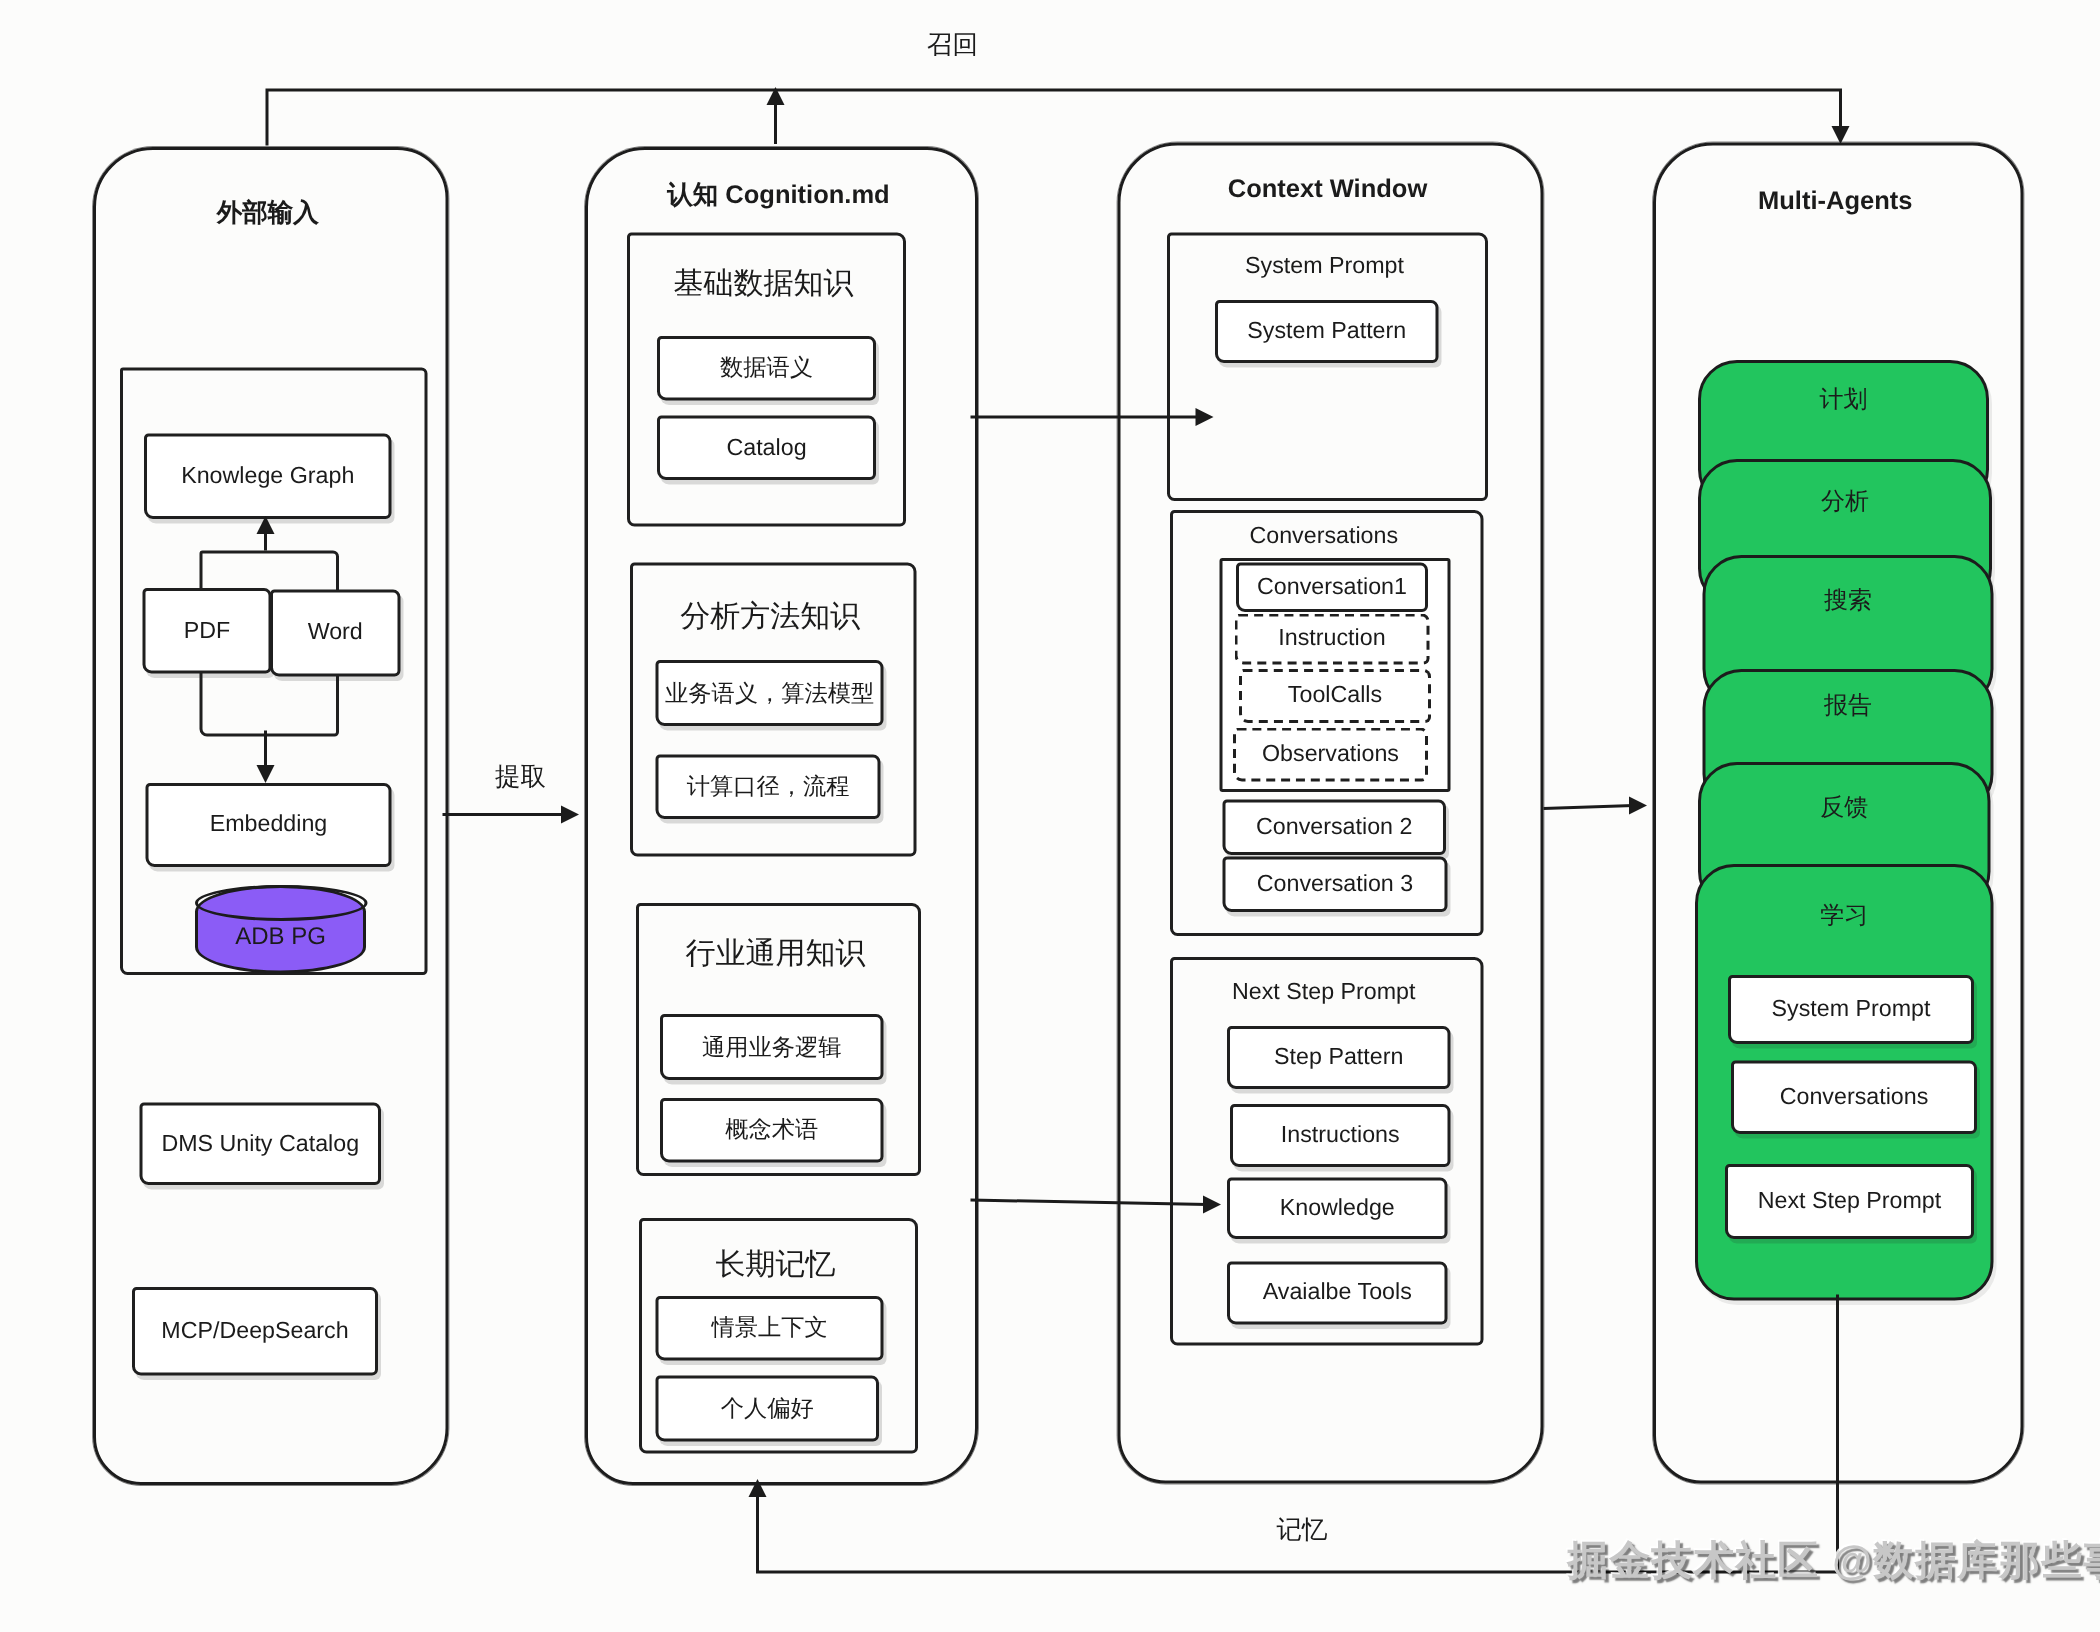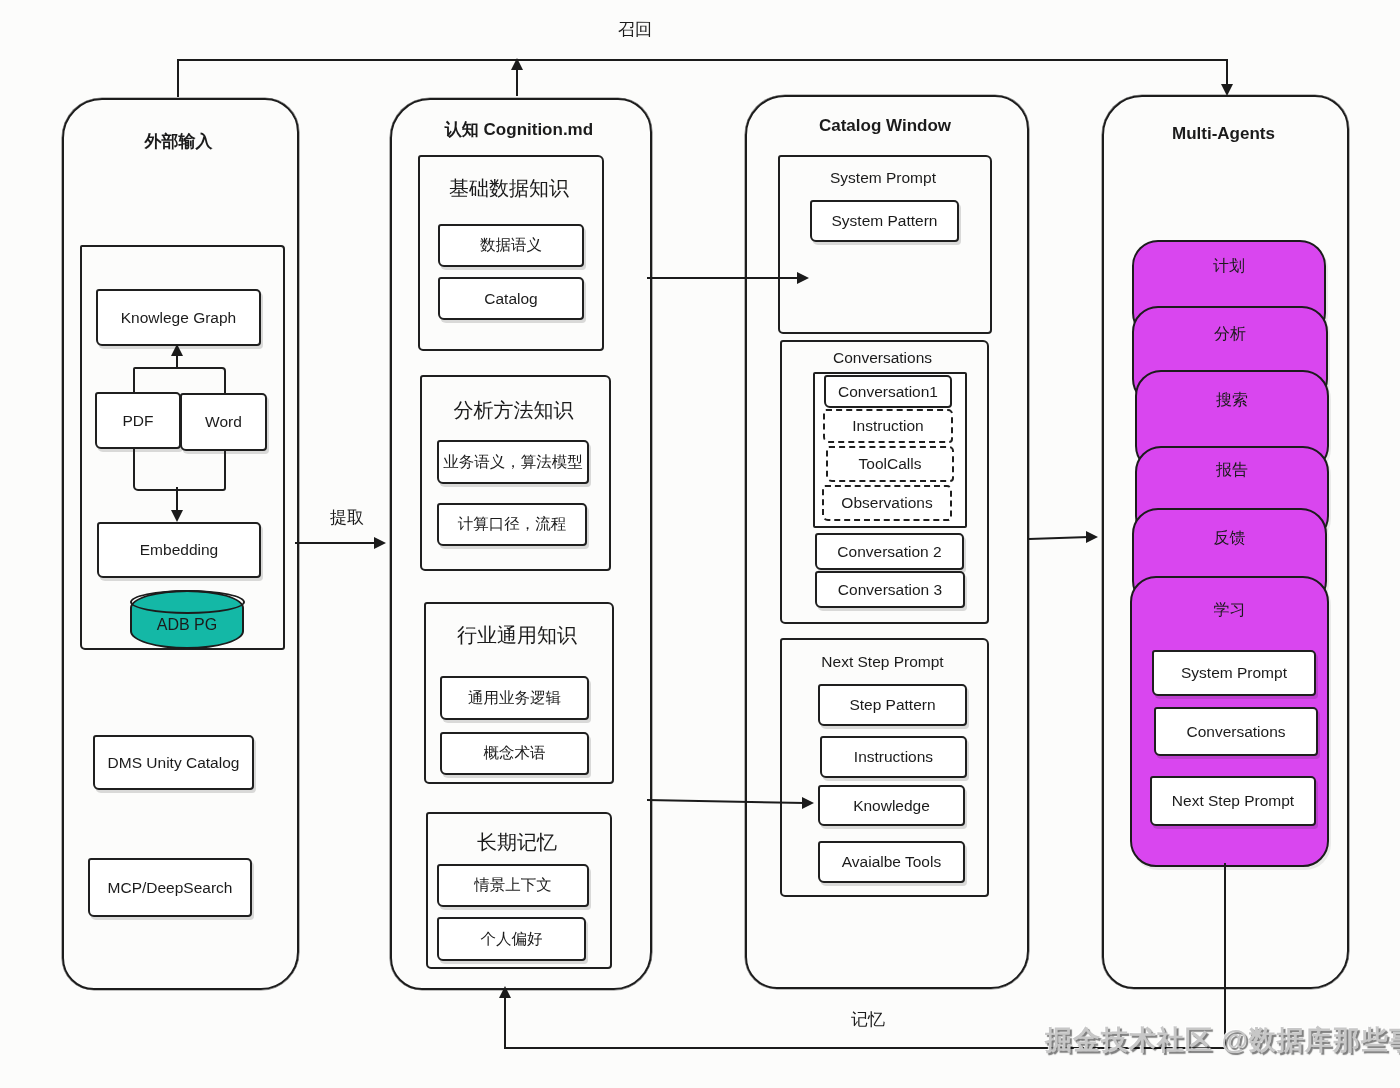--- a/index.html
+++ b/index.html
@@ -37,29 +37,29 @@
   .plain{
     position:absolute;border:2px solid #1f1f1f;background:transparent;
     border-radius:2px 4px 3px 5px;
   }
   .wrapbox{
     position:absolute;border:2px solid #1f1f1f;background:#ffffff;
     border-radius:2px;
   }
   
   .agent{
-    position:absolute;border:2.2px solid #1c1c1c;background:#d946ef;
+    position:absolute;border:2.2px solid #1c1c1c;background:#22c55e;
     border-radius:26px;box-shadow:2px 3px 0 rgba(0,0,0,.07);
   }
   .agent-label{
     position:absolute;left:0;right:0;text-align:center;font-size:16px;
   }
   
   .cylinder{
-    position:absolute;border:2.5px solid #1c1c1c;background:#14b8a6;
+    position:absolute;border:2.5px solid #1c1c1c;background:#8b5cf6;
     border-radius:50% / 30%;
   }
   .cylinder::before{
     content:"";position:absolute;left:-2.5px;right:-2.5px;top:-2.5px;height:20px;
     border:2.5px solid #1c1c1c;border-radius:50%;background:transparent;
   }
   .cyl-label{
     position:absolute;left:0;right:0;top:24px;text-align:center;font-size:16px;
   }
   .flow-label{
@@ -79,21 +79,21 @@
 
 <div class="canvas">
 
   <div class="frame" style="left:62px;top:98px;width:233px;height:888px"></div>
   <div class="frame" style="left:390px;top:98px;width:258px;height:888px"></div>
   <div class="frame" style="left:745px;top:95px;width:280px;height:890px"></div>
   <div class="frame" style="left:1102px;top:95px;width:243px;height:890px"></div>
 
   <div class="frame-title" style="left:62px;top:130px;width:233px">外部输入</div>
   <div class="frame-title" style="left:390px;top:118px;width:258px">认知 Cognition.md</div>
-  <div class="frame-title" style="left:745px;top:116px;width:280px">Catalog Window</div>
+  <div class="frame-title" style="left:745px;top:116px;width:280px">Context Window</div>
   <div class="frame-title" style="left:1102px;top:124px;width:243px">Multi-Agents</div>
 
   <div class="plain" style="left:80px;top:245px;width:201px;height:401px"></div>
   <div class="box" style="left:96px;top:289px;width:161px;height:53px">Knowlege Graph</div>
   <div class="plain" style="left:133px;top:367px;width:89px;height:120px"></div>
   <div class="box" style="left:95px;top:392px;width:82px;height:53px">PDF</div>
   <div class="box" style="left:180px;top:393px;width:83px;height:54px">Word</div>
   <div class="box" style="left:97px;top:522px;width:160px;height:52px">Embedding</div>
   <div class="cylinder" style="left:130px;top:590px;width:110px;height:55px">
     <span class="cyl-label">ADB PG</span>

